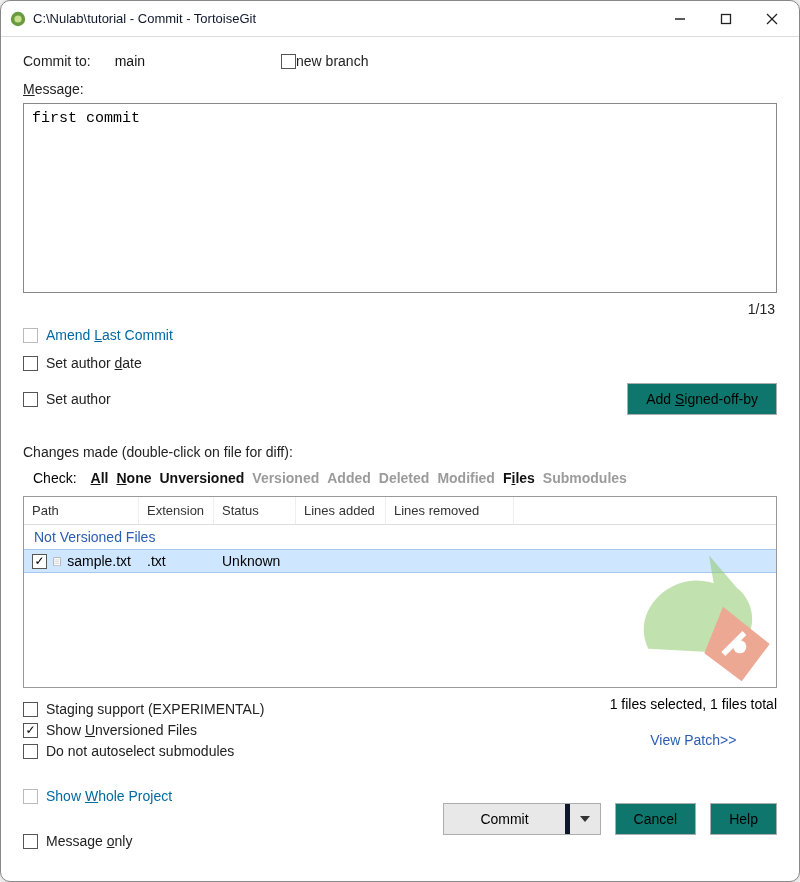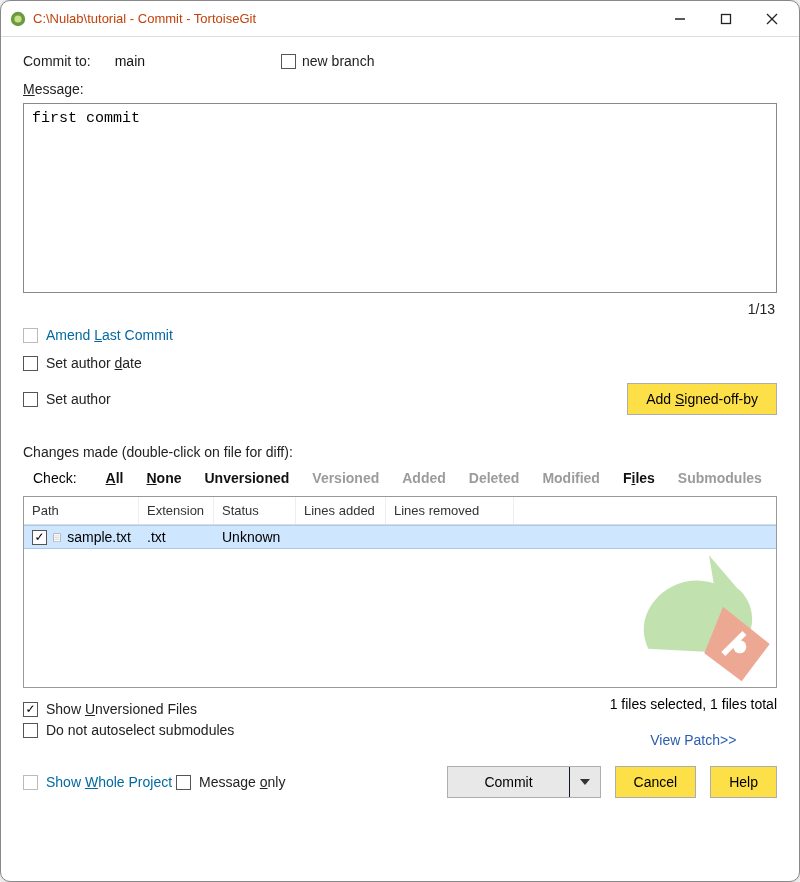--- a/index.html
+++ b/index.html
@@ -26,40 +26,40 @@
   .titlebar {
     height: 36px;
     display: flex;
     align-items: center;
     padding: 0 4px 0 8px;
     border-bottom: 1px solid #ddd;
   }
   .titlebar .app-icon {
     width: 18px; height: 18px; margin-right: 6px;
   }
-  .titlebar .title { flex: 1; font-size: 13px; color: #c2410c; }
+  .titlebar .title { flex: 1; font-size: 13px; color: #0f172a; }
   .winbtn {
     width: 46px; height: 30px;
     display: flex; align-items: center; justify-content: center;
     color: #222;
   }
   .winbtn svg { width: 12px; height: 12px; stroke: currentColor; }
   .content {
     flex: 1;
     padding: 14px 22px 18px 22px;
     display: flex;
     flex-direction: column;
     overflow: hidden;
   }
   .row { display: flex; align-items: center; margin-bottom: 10px; }
   .label { color: #222; }
   .branch-name {
     color: #111; margin-left: 18px; padding: 2px 6px;
   }
-  .newbranch-box { margin-left: 130px; display: flex; align-items: center; gap: 6px; }
+  .newbranch-box { margin-left: 130px; display: flex; align-items: center; }
   .msg-label { margin-bottom: 6px; }
   .msg-area {
     width: 100%;
     height: 190px;
     border: 1px solid #888;
     padding: 6px 8px;
     font-family: Consolas, "Courier New", monospace;
     font-size: 15px;
     resize: none;
     outline: none;
@@ -81,30 +81,30 @@
   .chk.checked::after {
     content: "✓"; font-size: 12px; line-height: 1; color: #000;
   }
   .chk.disabled { border-color: #bbb; }
   .label.disabled { color: #0369a1; }
   .row-signed {
     display: flex; justify-content: space-between; align-items: center;
     margin: 6px 0 14px 0;
   }
   .btn {
-    background: #fde047;
+    background: #0f766e;
     border: 1px solid #adadad;
     padding: 7px 18px;
     font-size: 14px;
     cursor: default;
   }
   .hr { height: 1px; background: transparent; margin: 4px 0 10px 0; }
   .section-label { margin-bottom: 10px; }
   .check-filters {
-    display: flex; gap: 23px; flex-wrap: wrap; align-items: center;
+    display: flex; gap: 8px; flex-wrap: wrap; align-items: center;
     margin-bottom: 10px; padding-left: 10px;
   }
   .check-filters .lab { margin-right: 6px; }
   .filter { cursor: default; }
   .filter.active { font-weight: 700; color: #111; }
   .filter.boldinactive { color: #9b9b9b; font-weight: 700; }
   .filegrid {
     border: 1px solid #999;
     height: 192px;
     position: relative;
@@ -144,28 +144,28 @@
     display: flex; justify-content: space-between; align-items: flex-start;
     margin-top: 8px;
   }
   .below-left .chk-row { margin: 5px 0; }
   .below-right { text-align: center; }
   .below-right .summary { margin-bottom: 20px; }
   .link { color: #2a5db0; cursor: default; }
   .footer-row {
     display: flex; align-items: center; margin-top: 18px;
   }
-  .footer-left { display:flex; flex-direction:row; gap:4px; }
+  .footer-left { display:flex; flex-direction:column; gap:17px; }
   .footer-buttons {
     margin-left: auto; display: flex; gap: 14px; align-items: center;
   }
   .split-btn {
     display: flex; border: 1px solid #adadad; background: #e8e8e8;
   }
-  .split-btn .main { padding: 7px 36px; border-right: 1px solid #0f172a; }
+  .split-btn .main { padding: 7px 36px; border-right: 5px solid #0f172a; }
   .split-btn .drop { padding: 7px 10px; display:flex; align-items:center; }
   .split-btn .drop svg { width: 10px; height: 6px; }
 </style>
 </head>
 <body>
 
 <div class="window">
   <div class="titlebar">
     <span class="app-icon">
       <svg viewBox="0 0 20 20">
@@ -245,20 +245,21 @@
     </div>
 
     <div class="filegrid">
       <div class="hdr">
         <div class="col-path">Path</div>
         <div class="col-ext">Extension</div>
         <div class="col-stat">Status</div>
         <div class="col-la">Lines added</div>
         <div class="col-lr">Lines removed</div>
       </div>
+      <div class="group-row">Not Versioned Files</div>
       <div class="file-row">
         <div class="col-path">
           <span class="chk checked"></span>
           <span class="file-icon">
             <svg viewBox="0 0 14 16">
                 <rect x="1" y="1" width="12" height="14" rx="1" fill="#fff" stroke="#888"></rect>
                 <line x1="3" y1="5" x2="11" y2="5" stroke="#bbb"></line>
                 <line x1="3" y1="8" x2="11" y2="8" stroke="#bbb"></line>
                 <line x1="3" y1="11" x2="11" y2="11" stroke="#bbb"></line>
               </svg>
@@ -276,20 +277,24 @@
           <path d="M110 65 L160 105 L130 145 L90 115 Z" fill="#e0623d"></path>
           <circle cx="128" cy="108" r="7" fill="#fff"></circle>
           <rect x="118" y="94" width="6" height="32" transform="rotate(45 128 108)" fill="#fff"></rect>
         </svg>
       </div>
     </div>
 
     <div class="below-grid">
       <div class="below-left">
         <label class="chk-row">
+          <span class="chk"></span>
+          <span class="label">Staging support (EXPERIMENTAL)</span>
+        </label>
+        <label class="chk-row">
           <span class="chk checked"></span>
           <span class="label">Show <u>U</u>nversioned Files</span>
         </label>
         <label class="chk-row">
           <span class="chk"></span>
           <span class="label">Do not autoselect submodules</span>
         </label>
       </div>
       <div class="below-right">
         <div class="summary">1 files selected, 1 files total</div>

